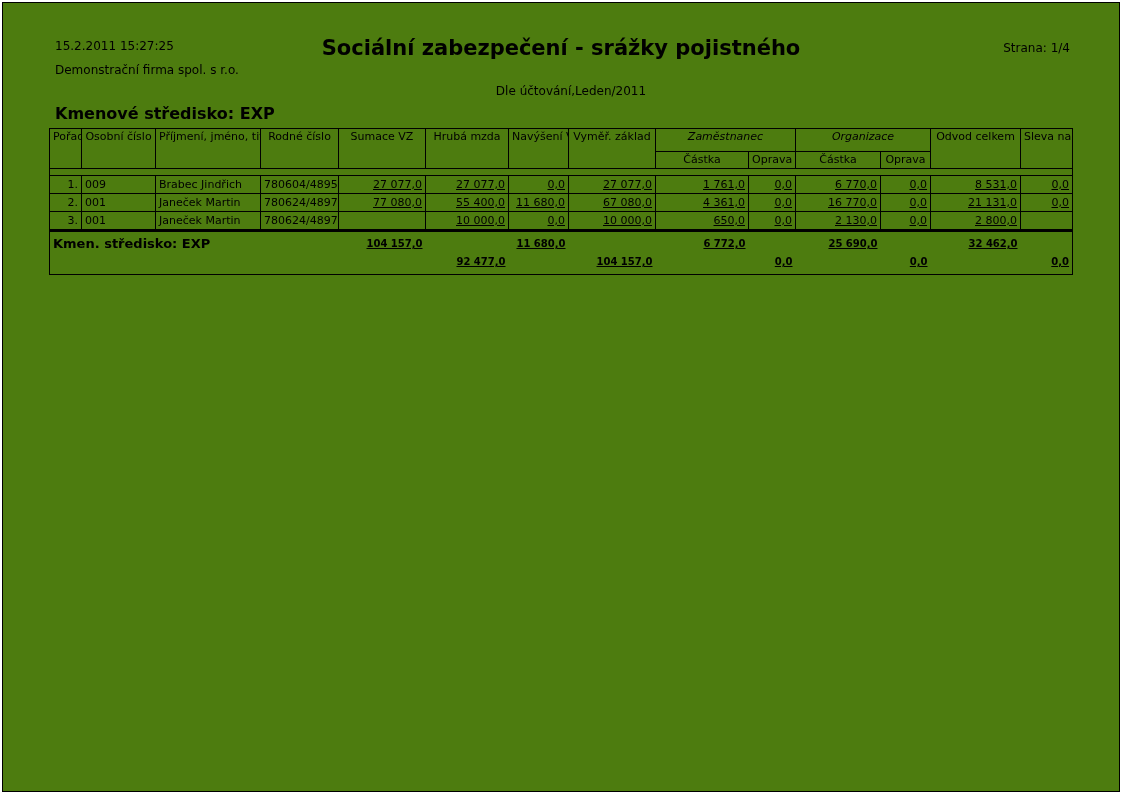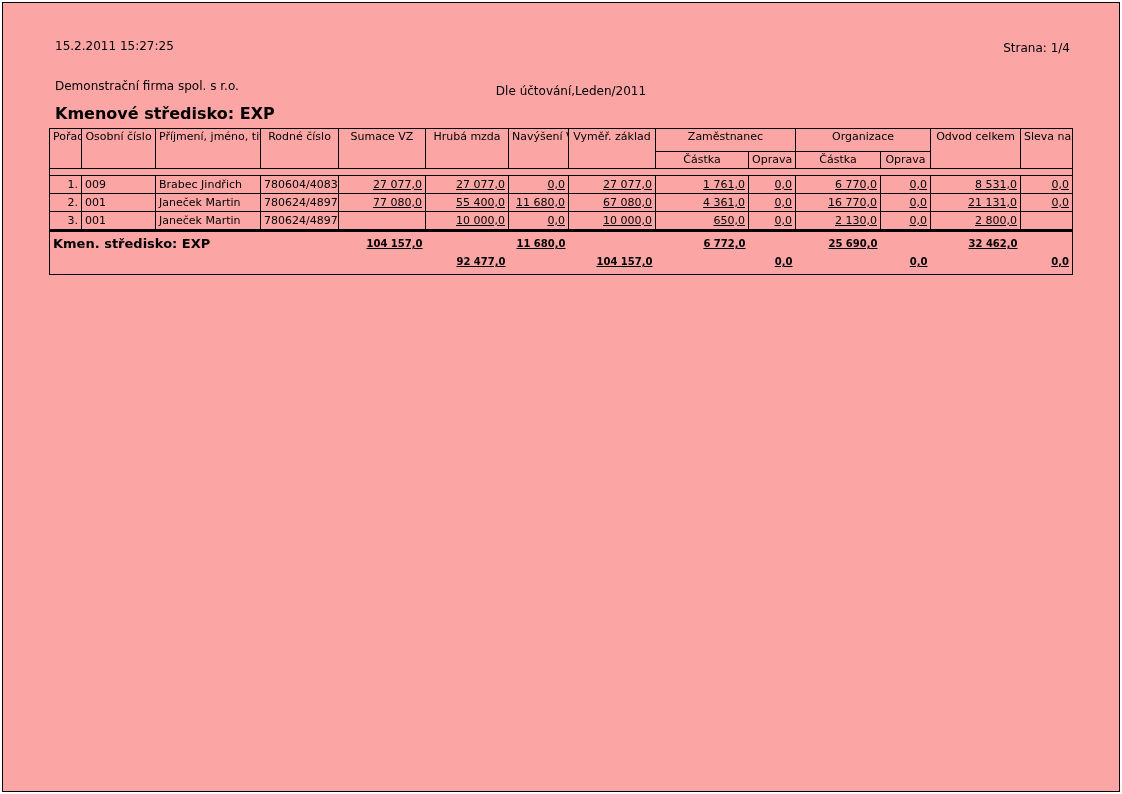--- a/index.html
+++ b/index.html
@@ -2,27 +2,27 @@
 <html><head>
 <meta charset="utf-8">
 <style>
   html, body { margin: 0; padding: 0; background: #fff; }
   .page {
     position: relative;
     width: 1116px;
     height: 788px;
     margin: 2px;
     border: 1px solid #000;
-    background: #fca5a5;
+    background: #4d7c0f;
     font-family: "DejaVu Sans", "Liberation Sans", sans-serif;
     color: #000;
     overflow: hidden;
   }
   .datetime   { position: absolute; left: 52px;  top: 36px;  font-size: 12px; }
-  .company    { position: absolute; left: 52px;  top: 76px;  font-size: 12px; }
+  .company    { position: absolute; left: 52px;  top: 60px;  font-size: 12px; }
   .rpt-title  { position: absolute; left: 0;     top: 33px;  width: 100%; text-align: center;
                 font-size: 21px; font-weight: bold; }
   .page-num   { position: absolute; right: 49px; top: 38px;  font-size: 12px; }
   .subtitle   { position: absolute; left: 10px;     top: 81px;  width: 100%; text-align: center; font-size: 12px; }
   .section-title { position: absolute; left: 52px; top: 101px; font-size: 16px; font-weight: bold; }
 
   table.rpt {
     position: absolute; left: 46px; top: 125px;
     width: 1023px;
     border-collapse: collapse;
@@ -32,21 +32,21 @@
     border: 1px solid #000;
     font-size: 11px;
     font-weight: normal;
     padding: 1px 3px;
     overflow: hidden;
     white-space: nowrap;
   }
   
   thead th { vertical-align: top; text-align: center; white-space: pre-line; line-height: 1.25; padding-top: 2px; }
   th.h-left  { text-align: left; }
-  th.h-group { border-bottom: none; height: 20px; vertical-align: top; }
+  th.h-group { border-bottom: none; height: 20px; vertical-align: top; font-style: italic; }
   th.h-sub   { border-top: none; }
   th.h-small { font-size: 9px; }
 
   
   tr.spacer td { border: none; border-left: 1px solid #000; border-right: 1px solid #000; height: 6px; padding: 0; }
 
   
   tbody.data td { height: 15px; }
   td.num  { text-align: right; text-decoration: underline; }
   td.ctr  { text-align: right; padding-right: 6px; }
@@ -63,20 +63,21 @@
   tbody.summary td.sum-label { font-size: 13px; }
   tbody.summary td.num { font-size: 10px; }
 </style>
 </head>
 <body>
 
 <div class="page">
 
   <div class="datetime">15.2.2011 15:27:25</div>
   <div class="company">Demonstrační firma spol. s r.o.</div>
+  <div class="rpt-title">Sociální zabezpečení - srážky pojistného</div>
   <div class="page-num">Strana: 1/4</div>
   <div class="subtitle">Dle účtování,Leden/2011</div>
   <div class="section-title">Kmenové středisko: EXP</div>
 
   <table class="rpt">
     <colgroup>
       <col style="width:32px">
         <col style="width:74px">
         <col style="width:105px">
         <col style="width:78px">
@@ -121,21 +122,21 @@
     <tbody>
       <tr class="spacer">
           <td colspan="14"></td>
         </tr>
     </tbody>
     <tbody class="data">
       <tr>
         <td class="ctr">1.</td>
         <td>009</td>
         <td>Brabec Jindřich</td>
-        <td>780604/4083</td>
+        <td>780604/4895</td>
         <td class="num">27 077,0</td>
         <td class="num">27 077,0</td>
         <td class="num">0,0</td>
         <td class="num">27 077,0</td>
         <td class="num">1 761,0</td>
         <td class="num">0,0</td>
         <td class="num">6 770,0</td>
         <td class="num">0,0</td>
         <td class="num">8 531,0</td>
         <td class="num">0,0</td>

